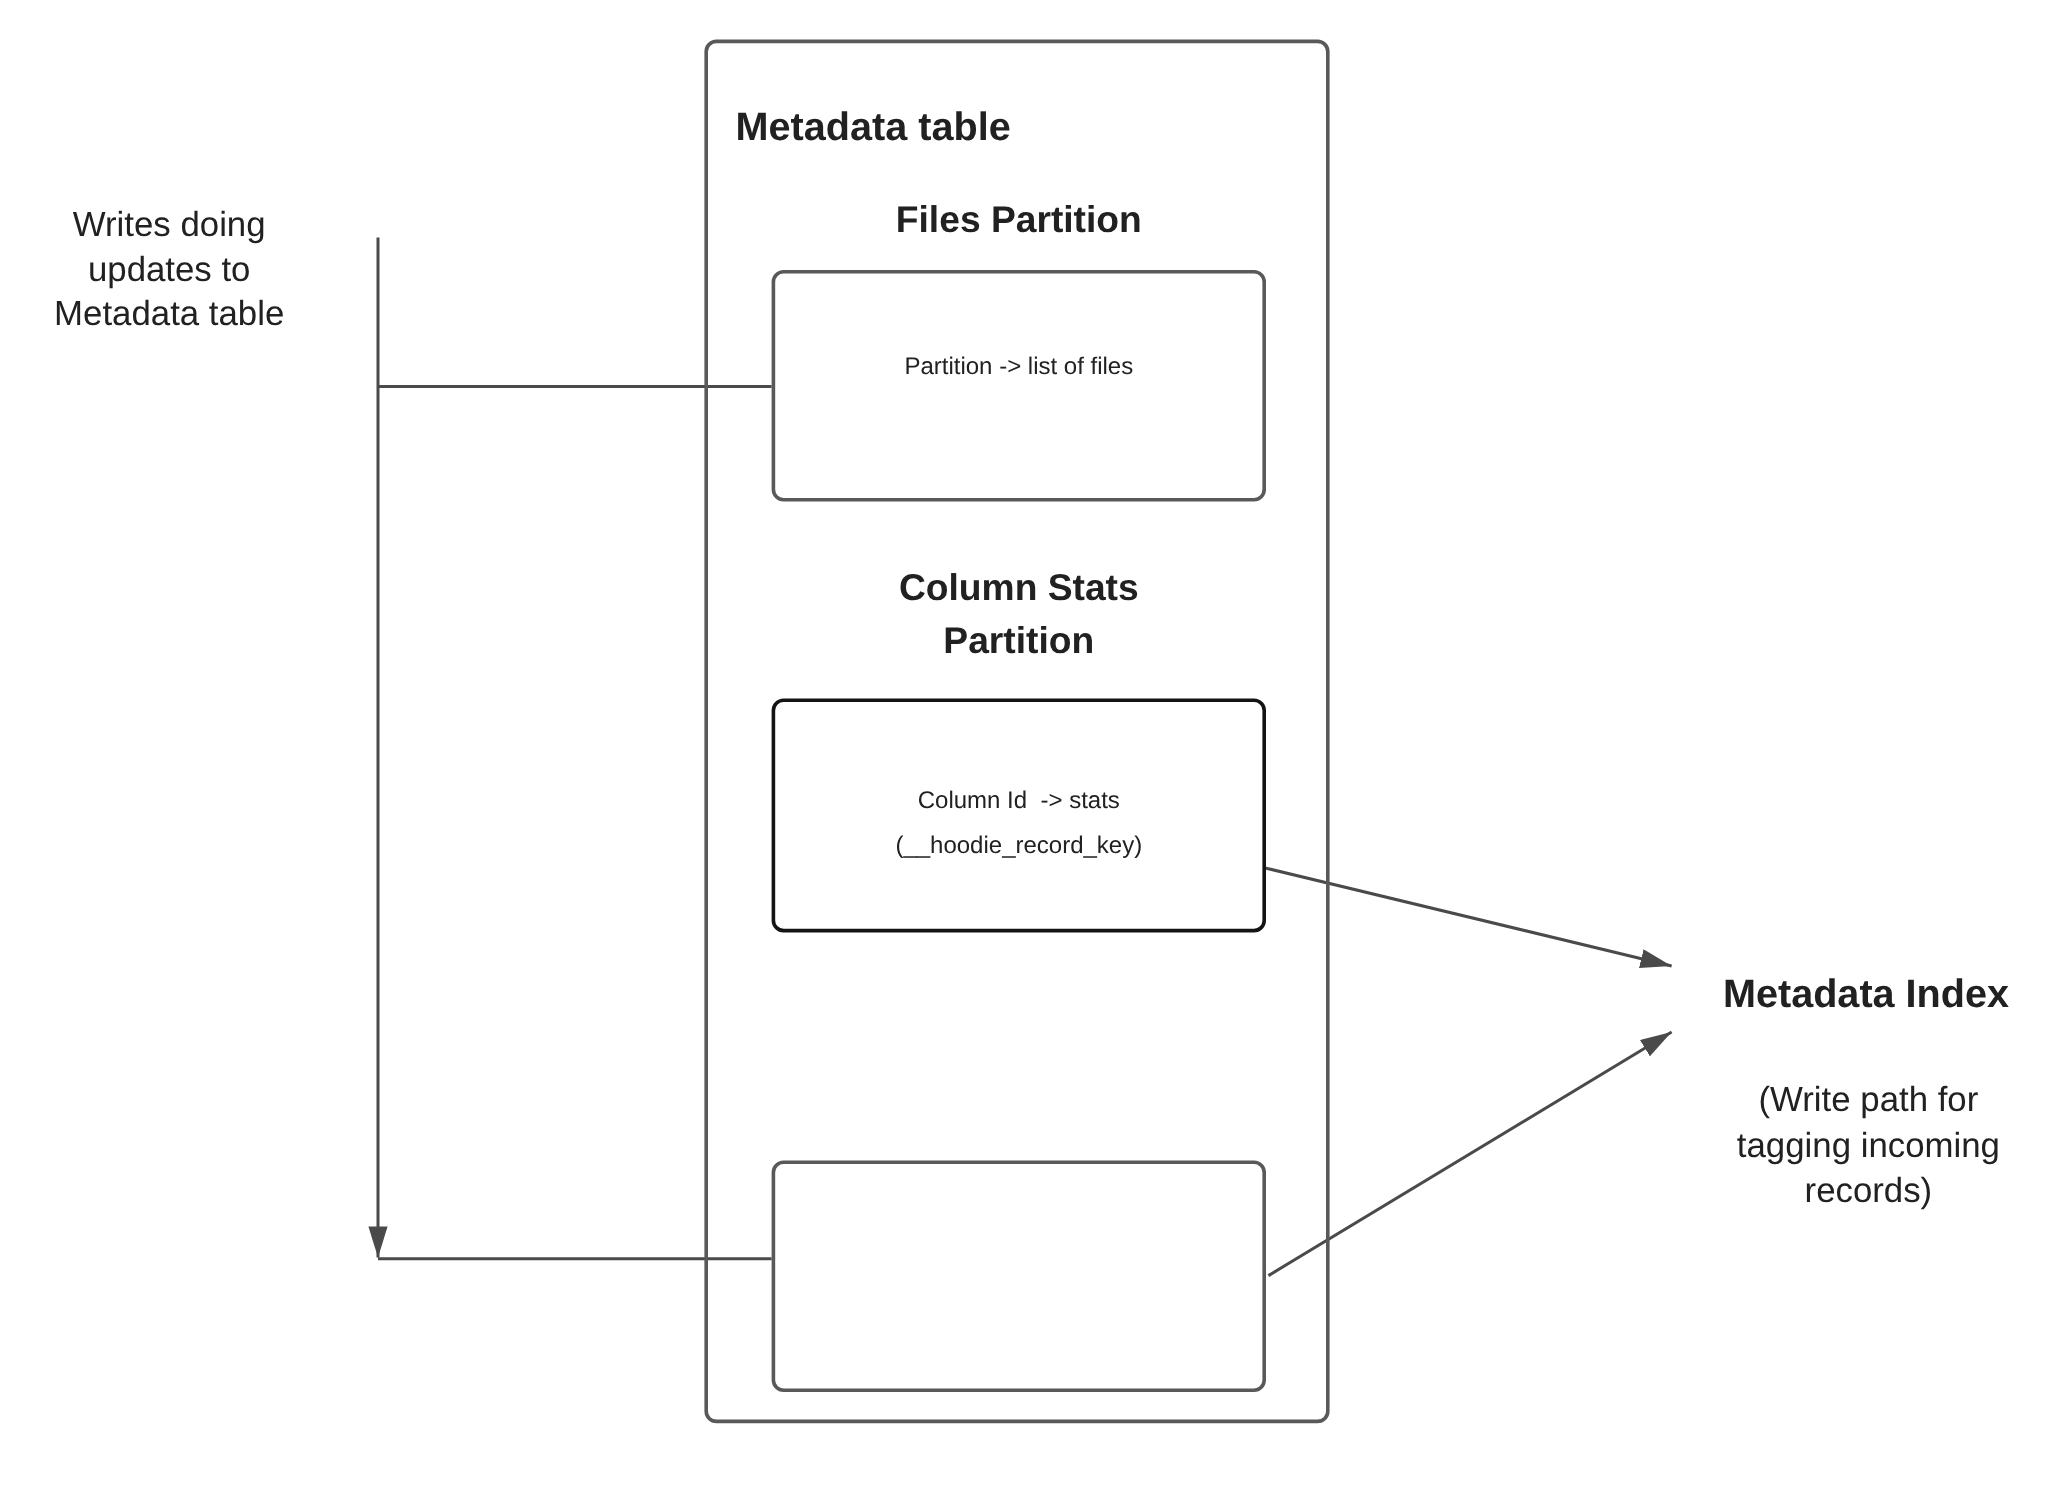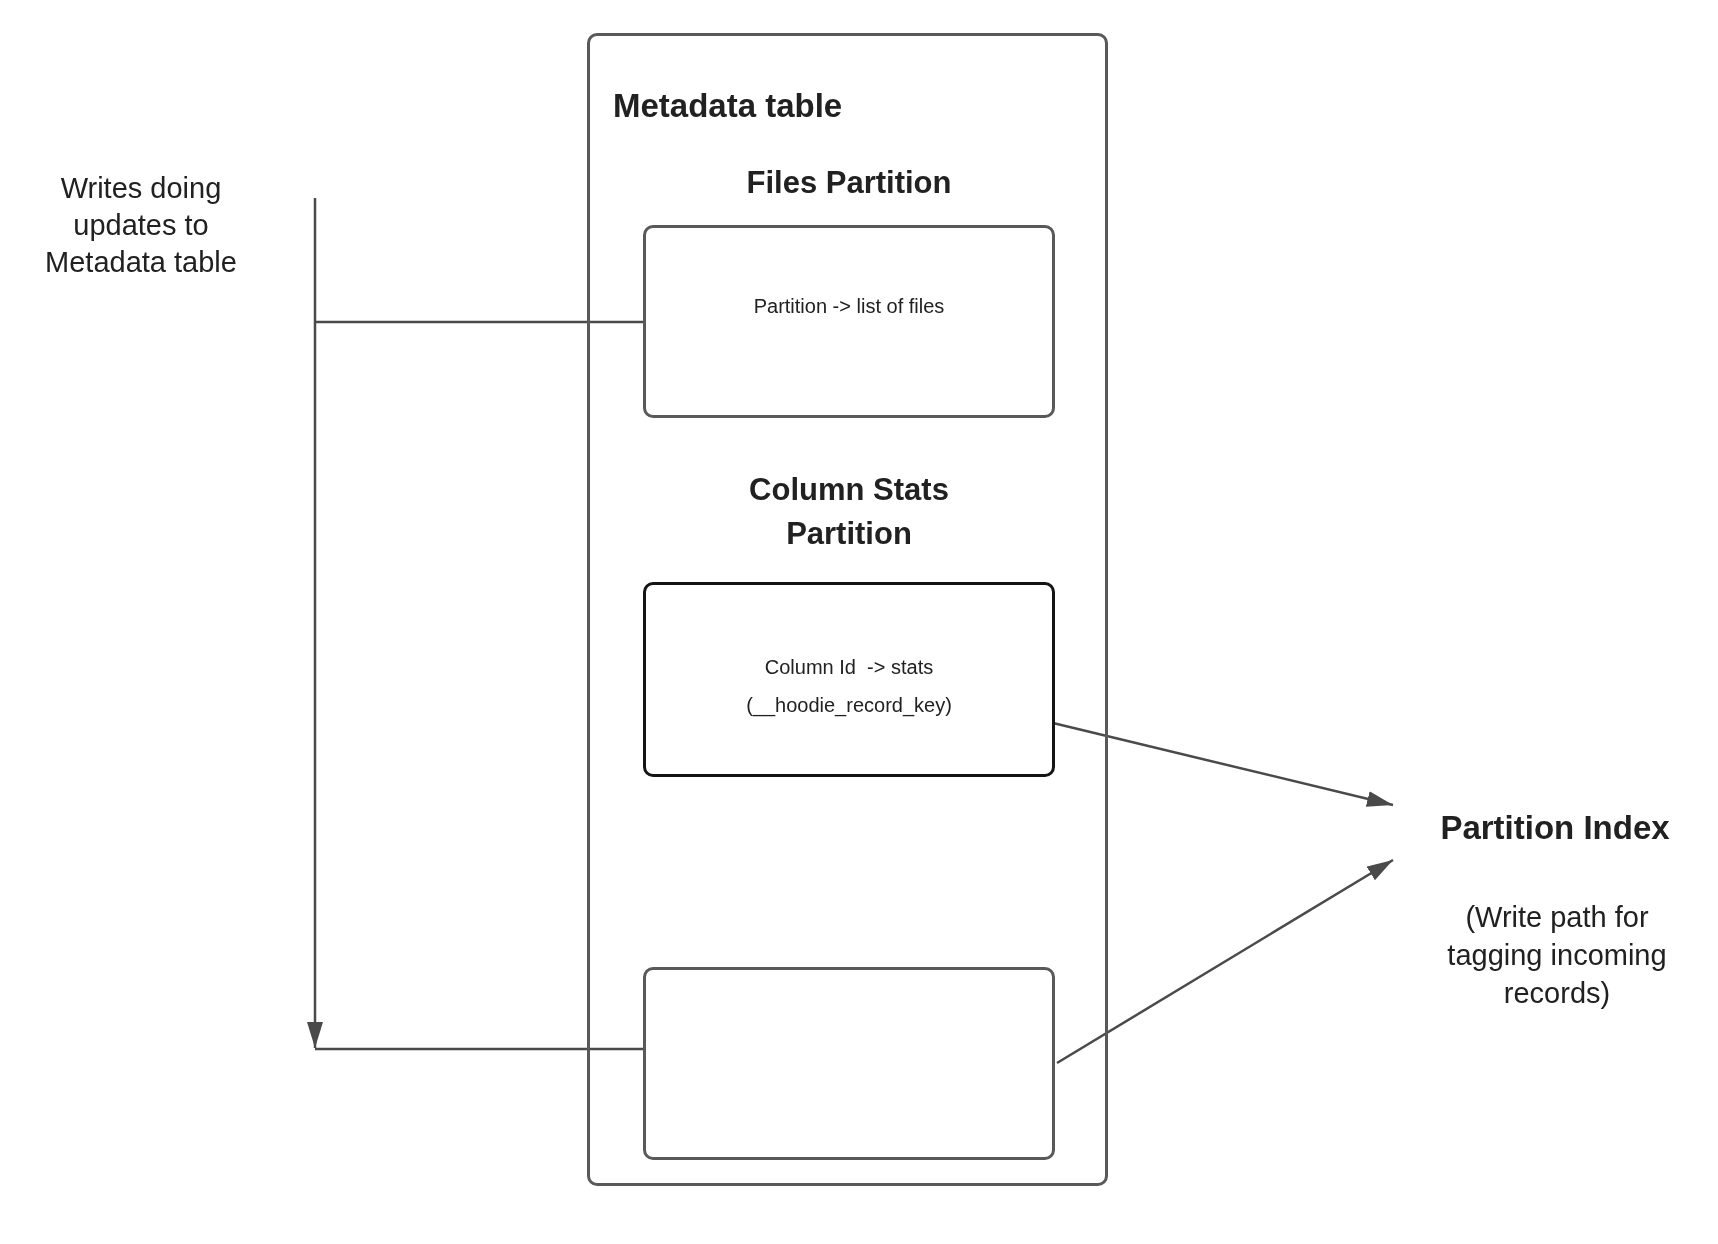--- a/index.html
+++ b/index.html
@@ -92,18 +92,18 @@
   <div class="box-label label-files">Partition -&gt; list of files</div>
 
   <div class="section-heading heading-stats">Column Stats
 Partition</div>
   <div class="inner-box box-stats"></div>
   <div class="box-label label-stats">Column Id  -&gt; stats
 (__hoodie_record_key)</div>
 
   <div class="inner-box box-bloom"></div>
 
-  <div class="index-title">Partition Index</div>
+  <div class="index-title">Metadata Index</div>
   <div class="note index-subtitle">(Write path for
 tagging incoming
 records)</div>
 
 </div>
 
 </body></html>

